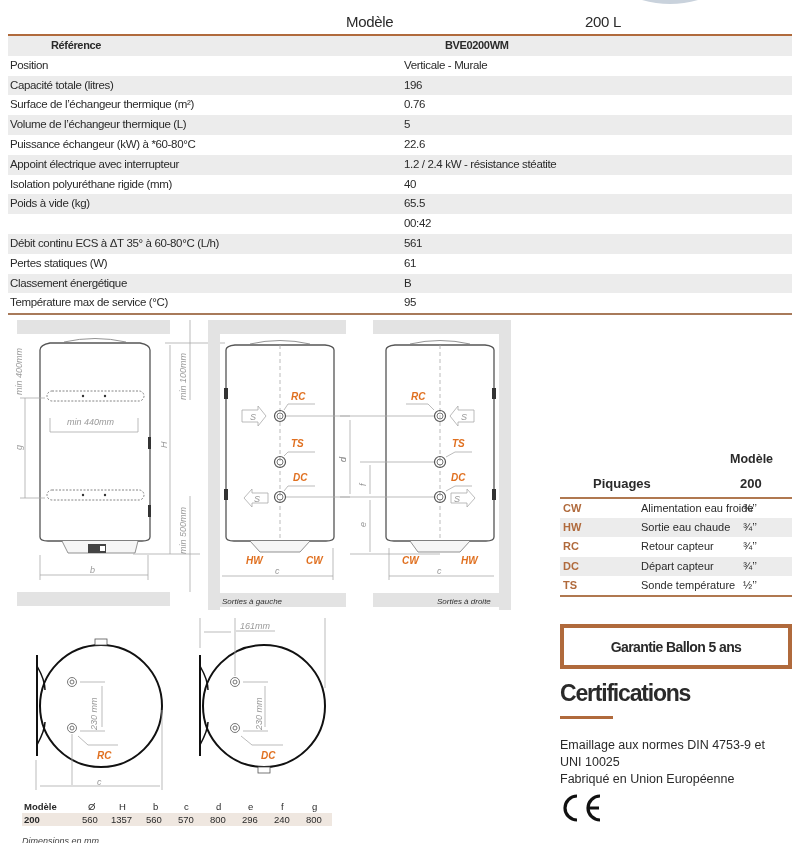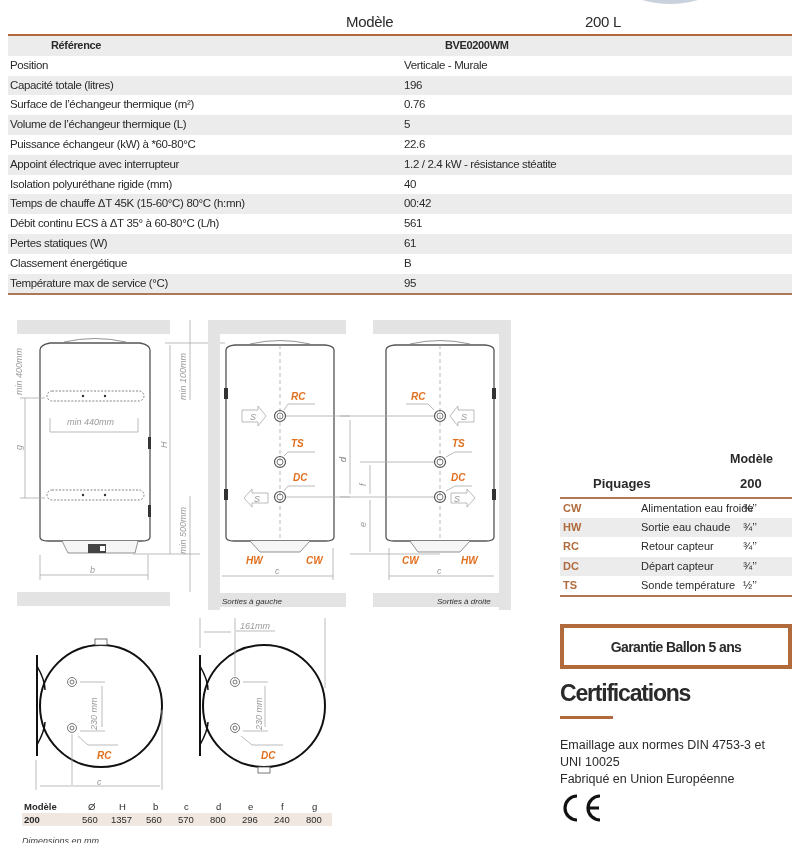--- a/index.html
+++ b/index.html
@@ -90,21 +90,24 @@
       </div>
     <div class="spec-row">
         <span class="lbl">Appoint électrique avec interrupteur</span>
         <span class="val">1.2 / 2.4 kW - résistance stéatite</span>
       </div>
     <div class="spec-row">
         <span class="lbl">Isolation polyuréthane rigide (mm)</span>
         <span class="val">40</span>
       </div>
     <div class="spec-row">
-        <span class="lbl">Temps de chauffe ΔT 45K (15-60°C) 80°C (h:mn)</span>
+        <span class="lbl">Poids à vide (kg)</span>
+        <span class="val">65.5</span>
+      </div>
+    <div class="spec-row">
         <span class="val">00:42</span>
       </div>
     <div class="spec-row">
         <span class="lbl">Débit continu ECS à ΔT 35° à 60-80°C (L/h)</span>
         <span class="val">561</span>
       </div>
     <div class="spec-row">
         <span class="lbl">Pertes statiques (W)</span>
         <span class="val">61</span>
       </div>
@@ -332,21 +335,21 @@
         <span class="size">½’’</span>
       </div>
   </div>
 </div>
 
 <div class="warranty">Garantie Ballon 5 ans</div>
 
 <div class="cert-title">Certifications</div>
 <div class="cert-rule"></div>
 <div class="cert-text">
-  <div>Emaillage aux normes DIN 4753-3 et</div>
+  <div>Emaillage aux normes DIN 4753-9 et</div>
   <div>UNI 10025</div>
   <div>Fabriqué en Union Européenne</div>
 </div>
 <svg class="ce" width="44" height="32" viewBox="0 0 44 32">
   <path d="M17 4 A12 12 0 1 0 17 28" fill="none" stroke="#111" stroke-width="3.2"></path>
   <path d="M40 4 A12 12 0 1 0 40 28" fill="none" stroke="#111" stroke-width="3.2"></path>
   <line x1="29" y1="16" x2="39" y2="16" stroke="#111" stroke-width="3"></line>
 </svg>
 
 <div class="dims">

